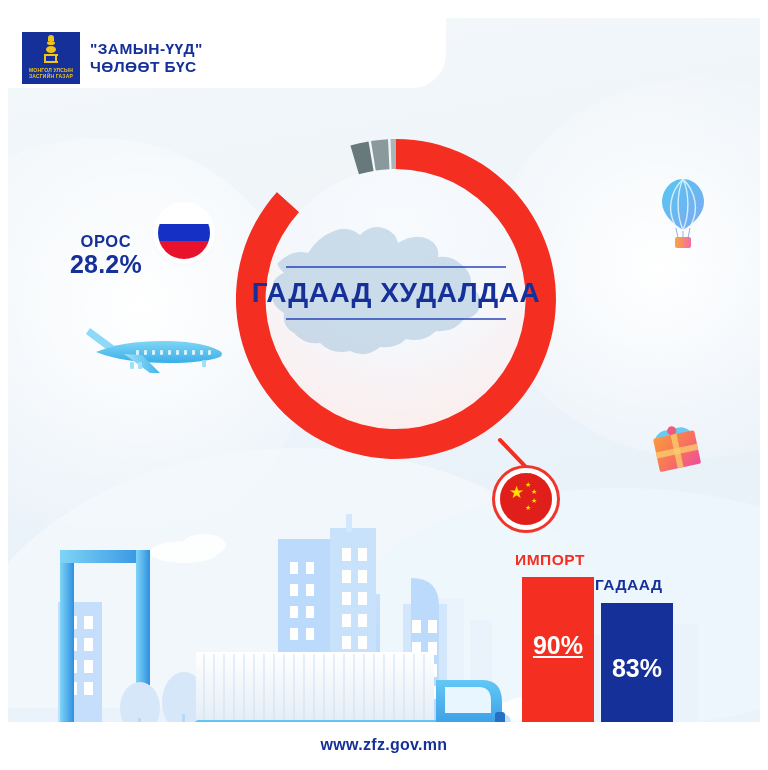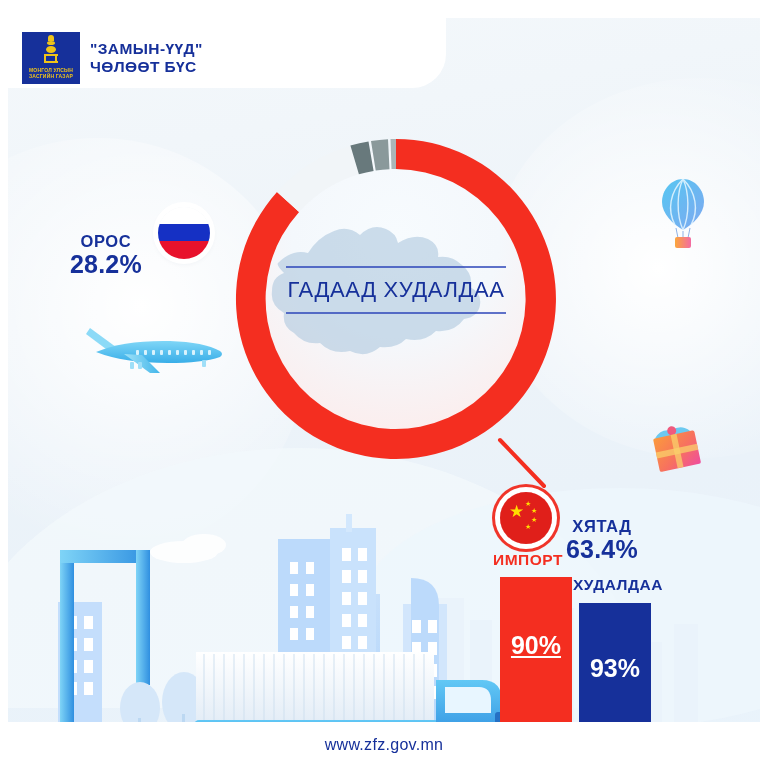--- a/index.html
+++ b/index.html
@@ -88,21 +88,21 @@
   }
   #mongolia-map { position: absolute; left: 40px; top: 78px; width: 272px; height: 180px; opacity: .55; }
   #donut-center {
     position: absolute; left: 0; top: 143px; width: 352px;
     text-align: center; z-index: 22;
   }
   #donut-center .rule { height: 2px; background: #2b44b8; opacity:.75; margin: 0 auto; width: 220px; }
   #donut-center .rule.top { margin-bottom: 9px; }
   #donut-center .rule.bottom { margin-top: 9px; }
   #center-label {
-    color: #16309a; font-weight: normal; font-size: 22px; letter-spacing: .6px;
+    color: #16309a; font-weight: bold; font-size: 28px; letter-spacing: .6px;
   }
 
   
   .callout { position: absolute; z-index: 26; display: flex; align-items: center; }
   #callout-russia { left: 62px; top: 170px; }
   #callout-china  { left: 492px; top: 455px; }
   .callout .txt { color: #16309a; font-weight: bold; text-align: center; line-height: 1.02; margin-top: 45px; }
   .callout .name { font-size: 16.5px; letter-spacing: .6px; }
   .callout .pct  { font-size: 25px; letter-spacing: .2px; margin-top: 2px; }
   .flag-dot {
@@ -121,36 +121,36 @@
 
   
   #leader-china {
     position: absolute; left: 488px; top: 418px; width: 70px; height: 70px; z-index: 20;
   }
 
   
   #scene { position: absolute; left: 0; bottom: 0; width: 752px; height: 250px; z-index: 8; }
 
   
-  #bars { position: absolute; left: 483px; top: 522px; width: 200px; height: 215px; z-index: 24; }
+  #bars { position: absolute; left: 505px; top: 522px; width: 200px; height: 215px; z-index: 24; }
   .bar { position: absolute; bottom: 0; }
   #bar-import { left: 9px; width: 72px; height: 178px; background: #f42e20; }
   #bar-export { left: 88px; width: 72px; height: 152px; background: #16309a; }
   .bar-caption { position: absolute; font-weight: bold; font-size: 15.5px; letter-spacing: .5px; white-space: nowrap; }
   #caption-import { left: 2px; top: 11px; color: #f42e20; }
   #caption-export { left: 82px; top: 36px; color: #16309a; }
   .bar-value { position: absolute; color: #ffffff; font-weight: bold; font-size: 25px; width: 72px; text-align: center; }
   #value-import { left: 9px; bottom: 95px; text-decoration: underline; }
   #value-export { left: 88px; bottom: 72px; }
 
   
   #footer-band { position: absolute; left: 0; bottom: 0; width: 752px; height: 40px; background: #ffffff; z-index: 40; }
   #site-url {
     position: absolute; left: 0; bottom: 8px; width: 752px; text-align: center;
-    color: #16309a; font-weight: normal; font-size: 16px; letter-spacing: .3px; z-index: 41;
+    color: #16309a; font-weight: bold; font-size: 16px; letter-spacing: .3px; z-index: 41;
   }
 </style>
 </head>
 <body>
 
 <div id="poster">
 
   <div class="blob blob-a"></div>
   <div class="blob blob-b"></div>
   <div class="wave-1"></div>
@@ -422,33 +422,29 @@
 
   <div class="callout" id="callout-china">
     <div class="flag-dot">
       <span class="cn-bg"></span>
       <span class="cn-star" style="left:9px;top:11px;font-size:17px;">★</span>
       <span class="cn-star" style="left:25px;top:8px;font-size:7px;">★</span>
       <span class="cn-star" style="left:31px;top:15px;font-size:7px;">★</span>
       <span class="cn-star" style="left:31px;top:24px;font-size:7px;">★</span>
       <span class="cn-star" style="left:25px;top:31px;font-size:7px;">★</span>
     </div>
-    <div class="txt">
-      <div class="name">ХЯТАД</div>
-      <div class="pct">63.4%</div>
-    </div>
   </div>
 
   <div id="bars">
     <div class="bar-caption" id="caption-import">ИМПОРТ</div>
-    <div class="bar-caption" id="caption-export">ХУДАЛДАА</div>
+    <div class="bar-caption" id="caption-export">ГАДААД</div>
     <div class="bar" id="bar-import"></div>
     <div class="bar" id="bar-export"></div>
     <div class="bar-value" id="value-import">90%</div>
-    <div class="bar-value" id="value-export">93%</div>
+    <div class="bar-value" id="value-export">83%</div>
   </div>
 
   <div id="header-plate"></div>
   <div id="brand">
     <div id="emblem">
       <div class="soyombo">
         <i class="sb-flame"></i>
           <i class="sb-sun"></i>
           <i class="sb-yy"></i>
         <i class="sb-bar1"></i>

